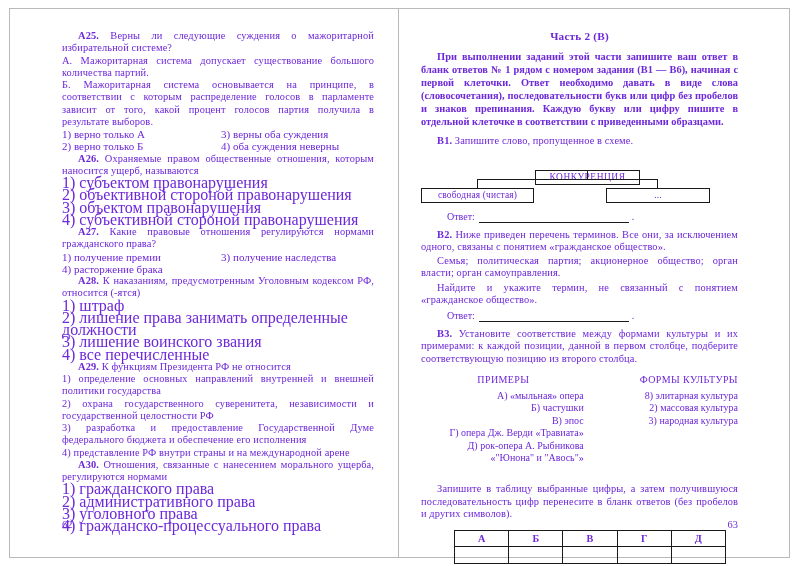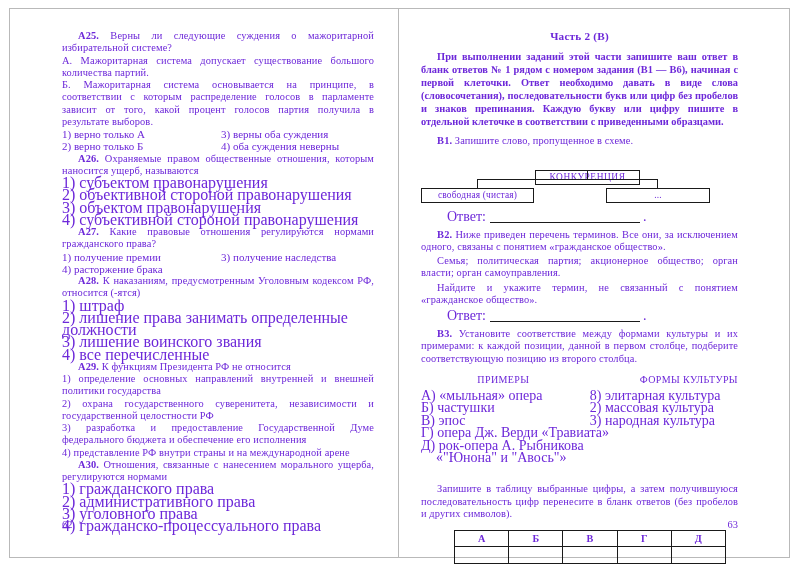--- a/index.html
+++ b/index.html
@@ -119,21 +119,21 @@
   .sline { position: absolute; background: #1a1a1a; }
   #sline-v-top  { left: 166px; top: 15px; width: 1px;  height: 9px; }
   #sline-h      { left: 56px;  top: 24px; width: 181px; height: 1px; }
   #sline-v-l    { left: 56px;  top: 24px; width: 1px;  height: 9px; }
   #sline-v-r    { left: 236px; top: 24px; width: 1px;  height: 9px; }
 
   
   .answer-row {
     display: flex;
     align-items: flex-end;
-    font-size: 14px;
+    font-size: 10px;
     line-height: 13px;
     margin: 3px 0 0 0;
     padding-left: 26px;
   }
   .answer-label { margin-right: 4px; }
   .answer-rule {
     width: 150px;
     border-bottom: 1.6px solid #1a1a1a;
     height: 9px;
     margin-right: 3px;
@@ -141,21 +141,21 @@
 
   
   .b3-head {
     display: flex;
     font-size: 10px;
     margin: 9px 0 5px 0;
     letter-spacing: 0.04em;
   }
   .b3-head .h1 { width: 52%; text-align: center; }
   .b3-head .h2 { width: 48%; text-align: right; }
-  .b3-cols { display: flex; font-size: 14px; line-height: 12.4px; }
+  .b3-cols { display: flex; font-size: 10px; line-height: 12.4px; text-align: right; }
   .b3-cols .c1 { width: 52%; }
   .b3-cols .c2 { width: 48%; padding-left: 4px; }
   .b3-item { white-space: nowrap; }
   .b3-sub  { padding-left: 15px; white-space: nowrap; }
 
   
   .ansgrid {
     border-collapse: collapse;
     margin: 10px 0 0 33px;
     table-layout: fixed;

